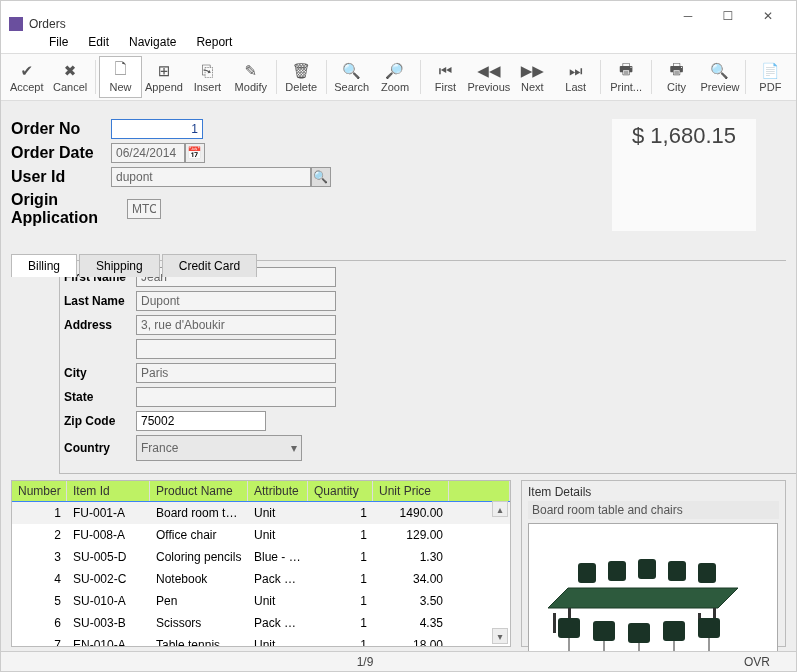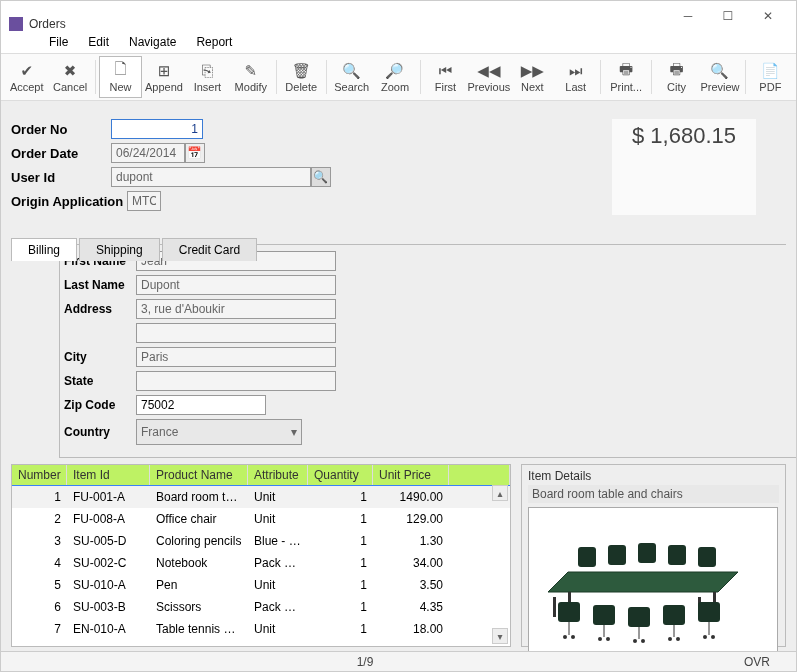--- a/index.html
+++ b/index.html
@@ -13,21 +13,21 @@
 .toolbar { border-top:1px solid #ddd; border-bottom:1px solid #ddd; background:#fafafa; display:flex; padding:2px 4px; }
 .tool-btn { width: 44px; height: 42px; display:flex; flex-direction:column; align-items:center; justify-content:center; gap:2px; color:#444; }
 .tool-btn .ico { font-size:15px; color:#555; height:18px; display:flex; align-items:center; justify-content:center;}
 .tool-btn .lbl { font-size:11px; line-height:1; white-space:nowrap;}
 .tool-sep { width:1px; background:#ddd; margin:4px 3px;}
 .content { flex:1; background:#eee; padding: 18px 10px 4px 10px; display:flex; flex-direction:column; overflow:hidden;}
 .header-row { display:flex; }
 .form-left { width: 400px; }
 .price-box { margin-left:auto; margin-right:30px; background:#fafafa; padding:4px 20px; font-size:22px; color:#444; font-weight:400;}
 .frow { display:flex; align-items:center; margin-bottom:4px; }
-.frow label { width: 100px; font-weight:bold; font-size:13px; }
+.frow label { width: 100px; font-weight:bold; font-size:16px; }
 .input { border:1px solid #999; background:#fff; height:20px; padding:1px 4px; font-size:12px; }
 .input.ro { background:#f4f4f4; color:#666;}
 .order-no { width: 92px; text-align:right; color:#1a3e8c; border:1px solid #3a7bd5;}
 .date-wrap { display:flex; align-items:center;}
 .date-in { width:74px; background:#f4f4f4; color:#666;}
 .date-btn { width:20px; height:20px; border:1px solid #999; background:#eee; display:flex; align-items:center; justify-content:center; font-size:11px;}
 .user-wrap { display:flex; width:220px;}
 .user-in { flex:1; background:#f4f4f4; color:#666;}
 .user-btn { width:20px; height:20px; border:1px solid #999; background:#ddd; display:flex; align-items:center; justify-content:center;}
 .origin-label { width:116px !important;}

